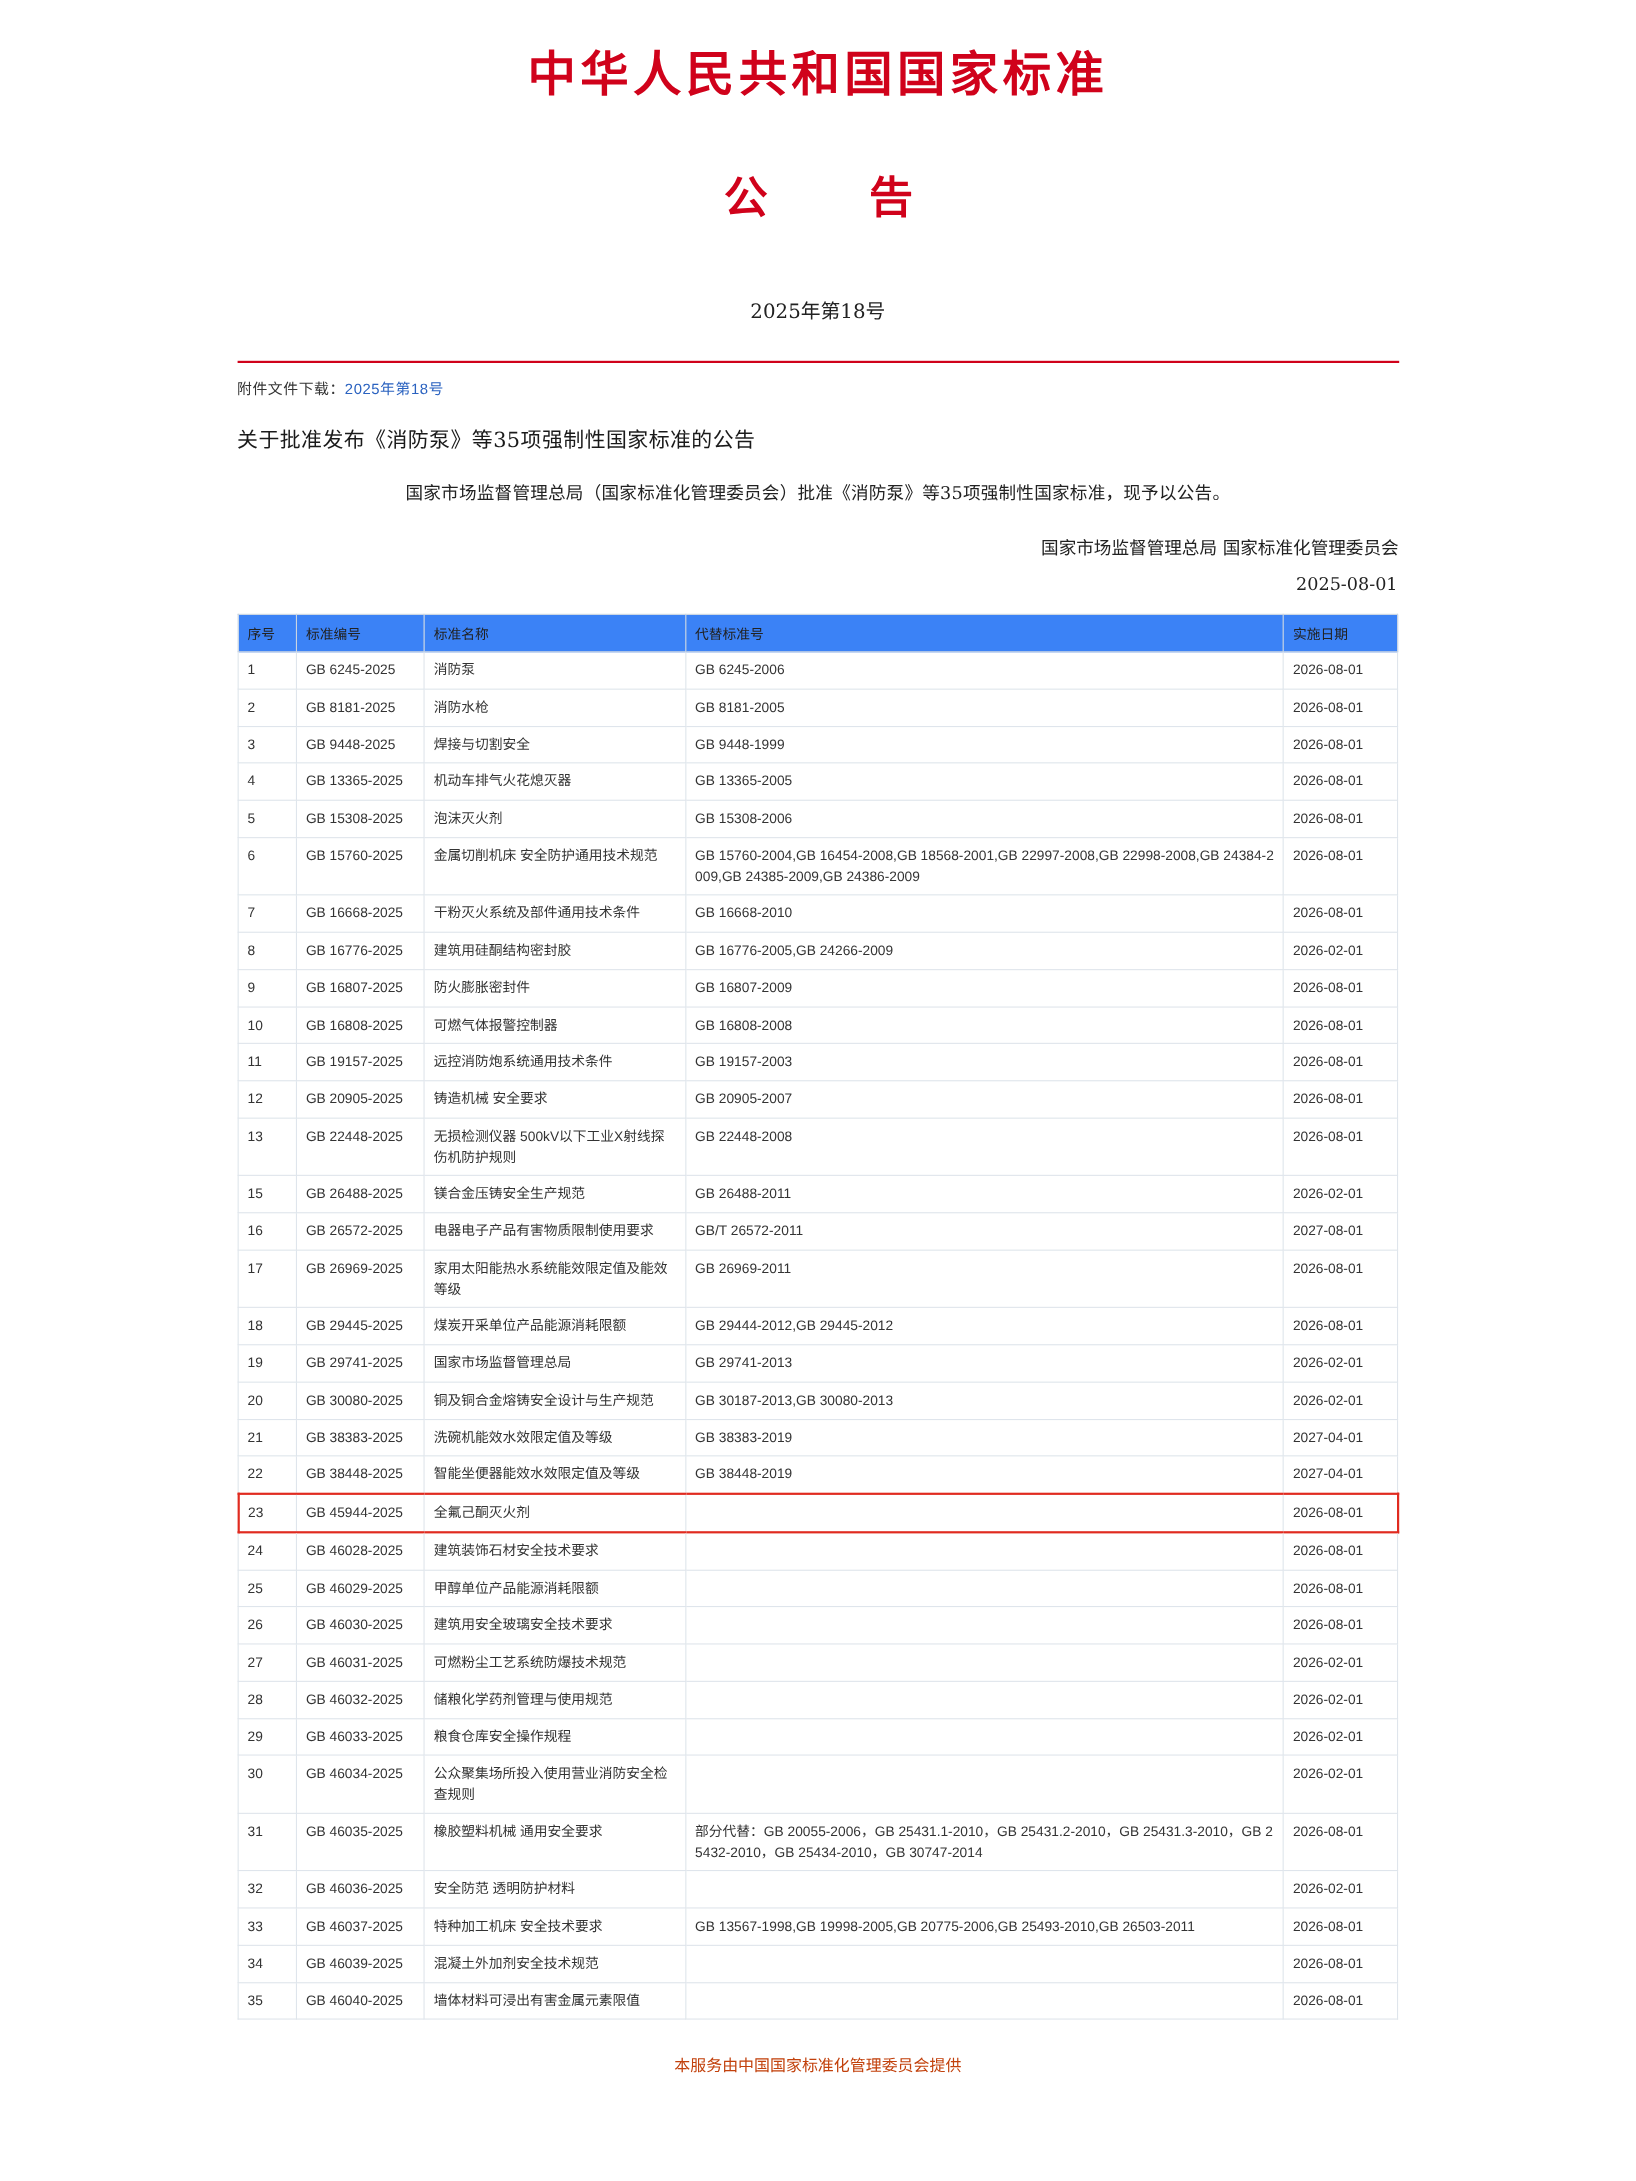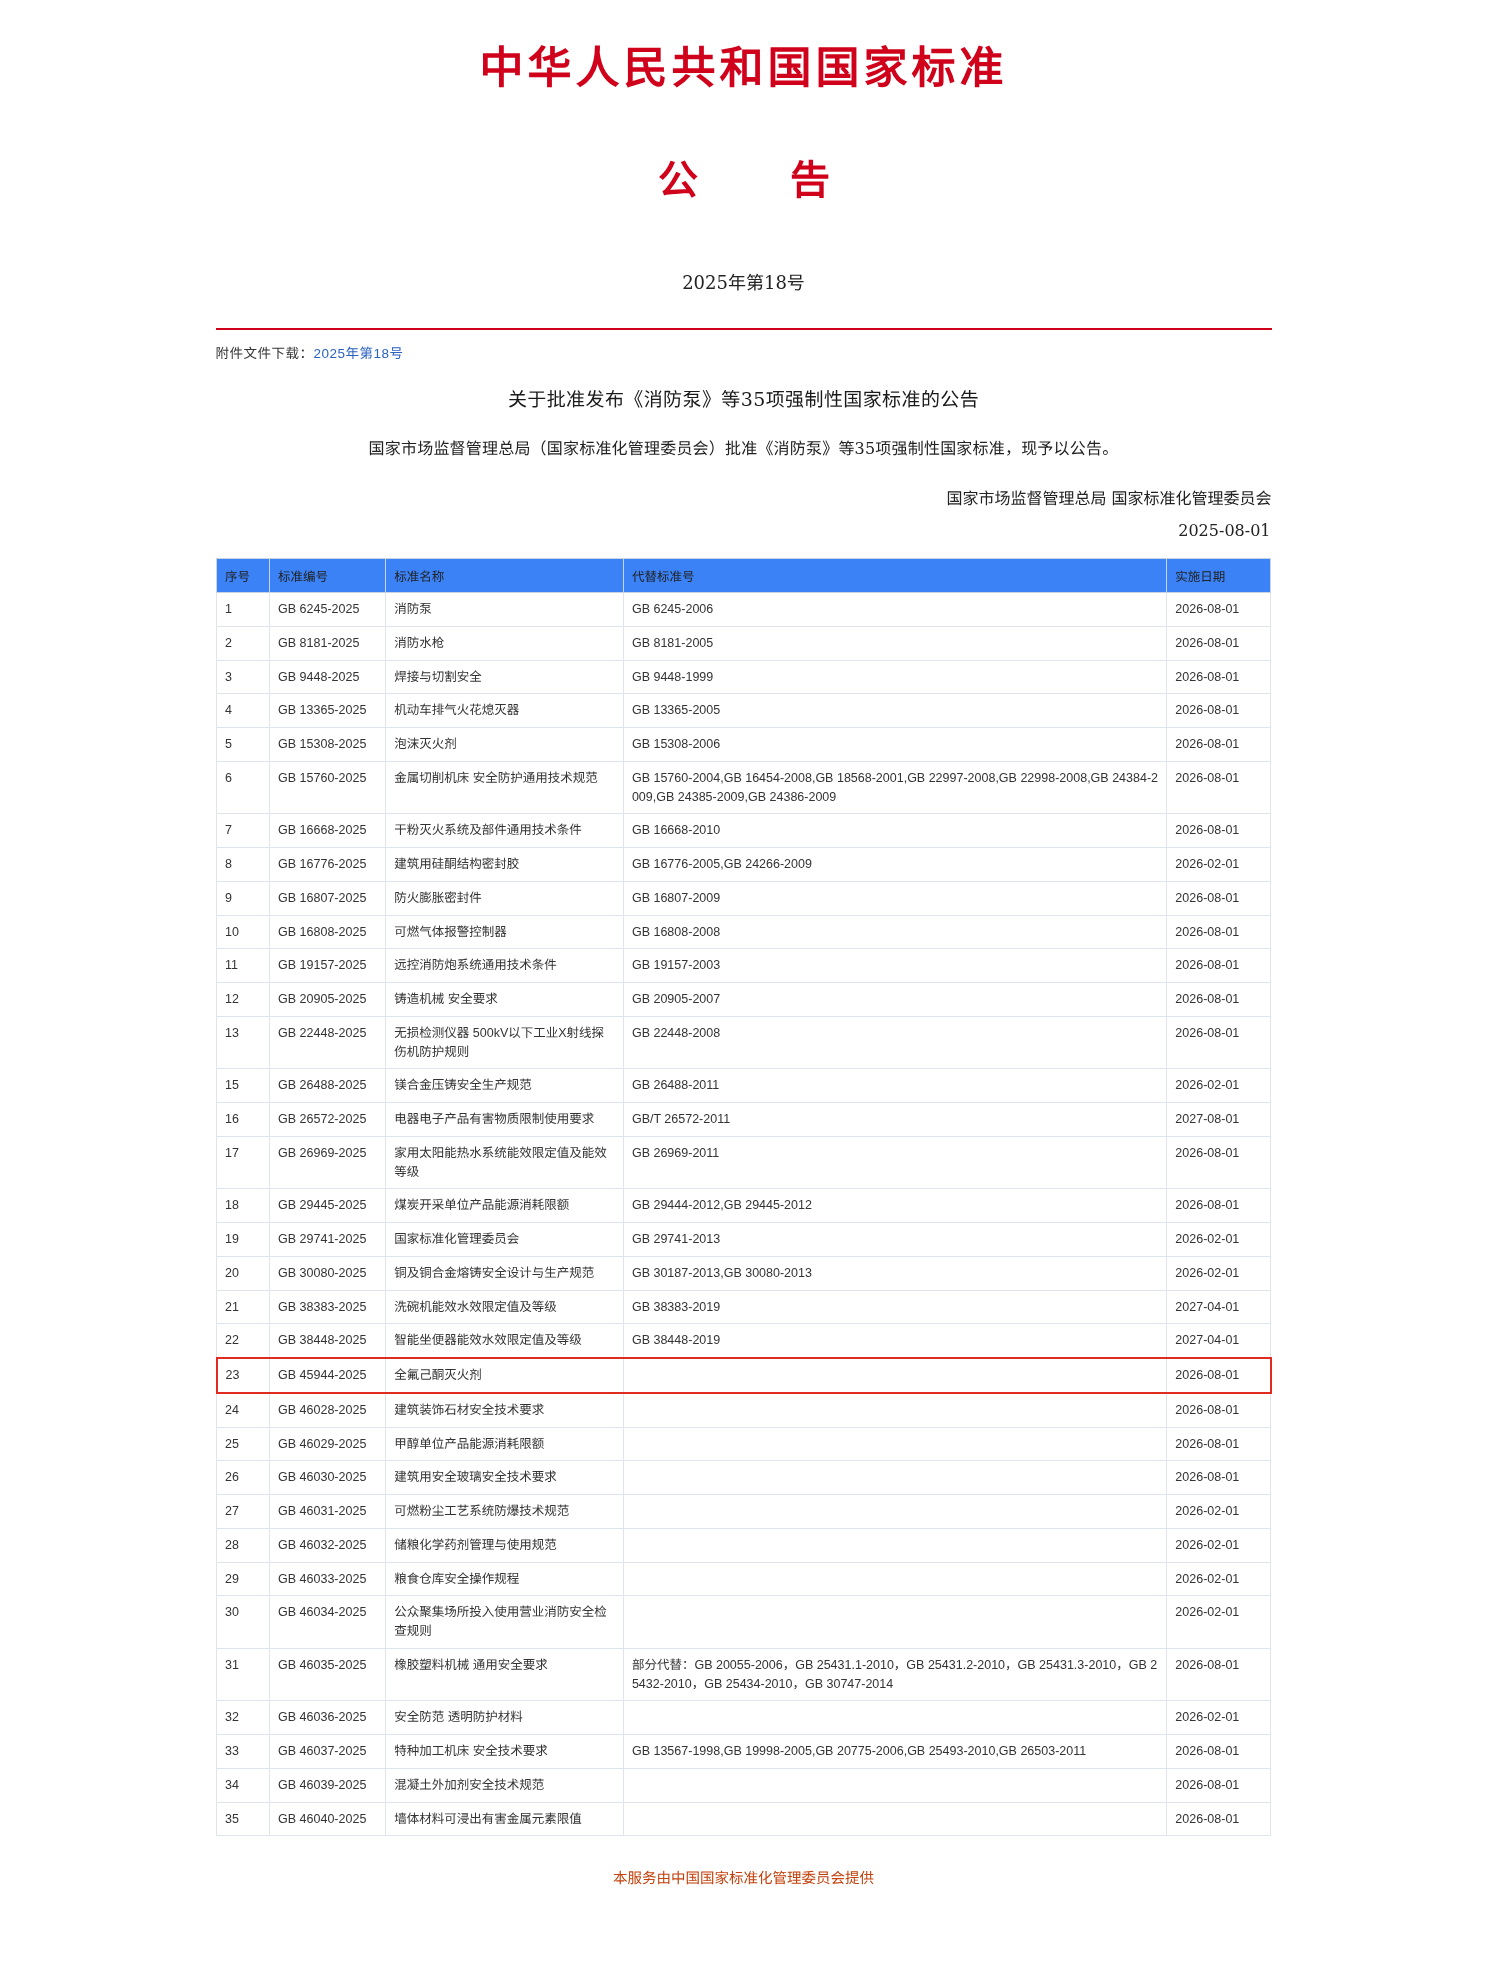--- a/index.html
+++ b/index.html
@@ -64,21 +64,20 @@
   .attachment-line .att-label {
     color: #333;
   }
   .attachment-line a {
     color: #2a62c0;
     text-decoration: none;
   }
   .announce-title {
     width: 1056px;
     margin: 22px auto 0 auto;
-    text-align: center;
     font-size: 19px;
     color: #1a1a1a;
     font-weight: normal;
     font-family: "DejaVu Serif", "Liberation Serif", serif;
     letter-spacing: 0.4px;
   }
   .announce-body {
     width: 1056px;
     margin: 24px auto 0 auto;
     text-align: center;
@@ -306,21 +305,21 @@
         <tr>
           <td class="col-no">18</td>
           <td class="col-code">GB 29445-2025</td>
           <td class="col-name">煤炭开采单位产品能源消耗限额</td>
           <td class="col-repl">GB 29444-2012,GB 29445-2012</td>
           <td class="col-date">2026-08-01</td>
         </tr>
         <tr>
           <td class="col-no">19</td>
           <td class="col-code">GB 29741-2025</td>
-          <td class="col-name">国家标准化管理委员会</td>
+          <td class="col-name">国家市场监督管理总局</td>
           <td class="col-repl">GB 29741-2013</td>
           <td class="col-date">2026-02-01</td>
         </tr>
         <tr>
           <td class="col-no">20</td>
           <td class="col-code">GB 30080-2025</td>
           <td class="col-name">铜及铜合金熔铸安全设计与生产规范</td>
           <td class="col-repl">GB 30187-2013,GB 30080-2013</td>
           <td class="col-date">2026-02-01</td>
         </tr>

